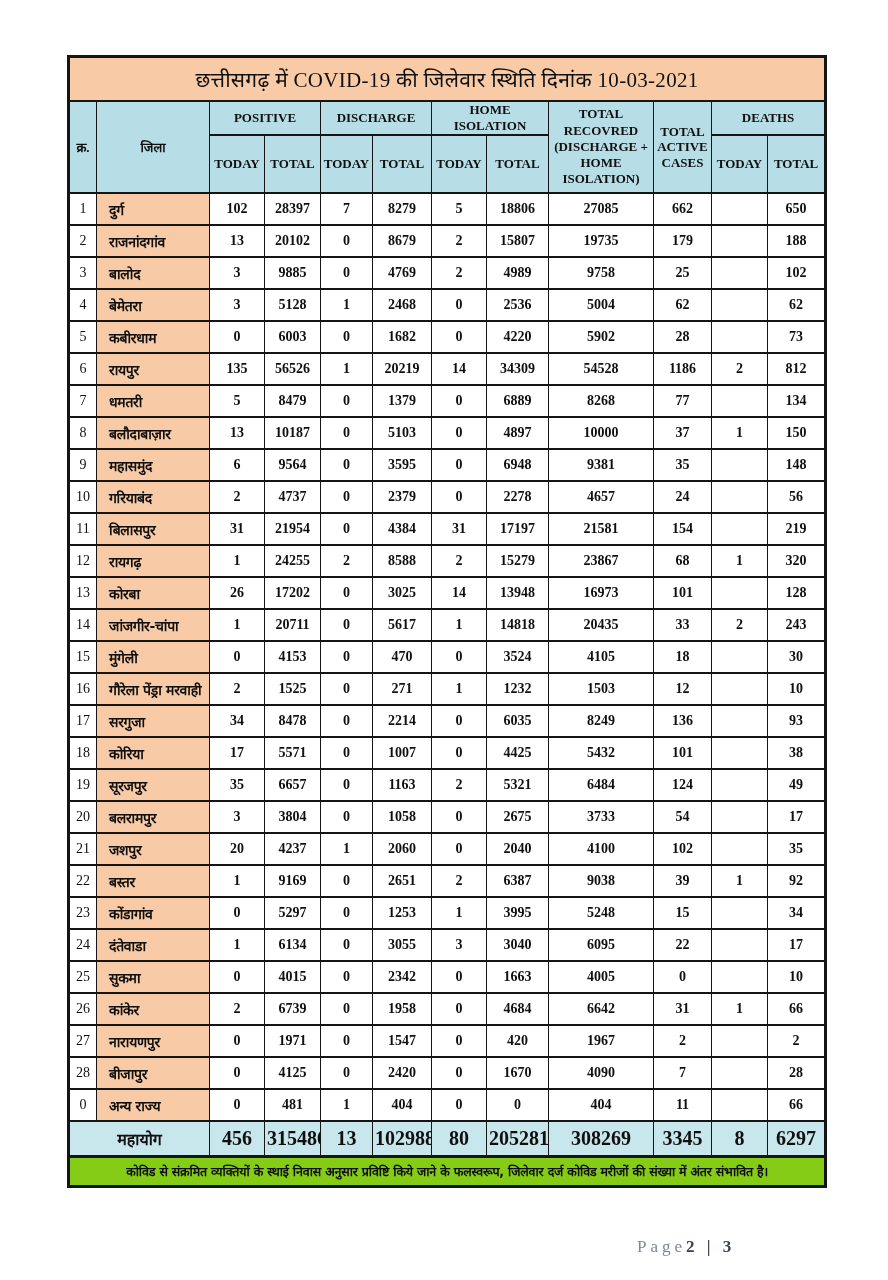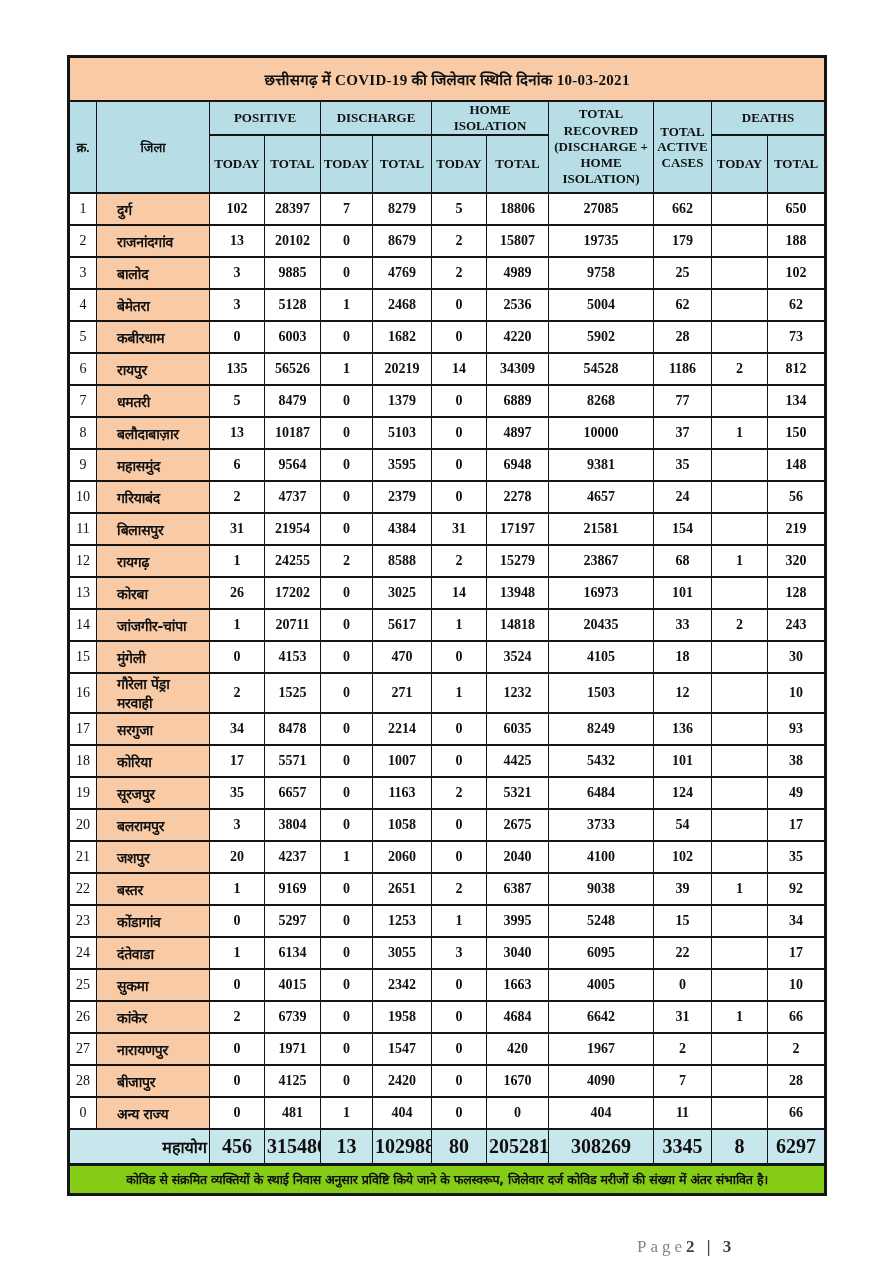--- a/index.html
+++ b/index.html
@@ -24,22 +24,22 @@
     border-bottom: 2px solid #151515;
     text-align: center;
     vertical-align: middle;
     color: #101010;
     overflow: hidden;
     padding: 0 2px;
   }
   tr.title-row th {
     background: #F8CBA6;
     height: 42px;
-    font-size: 15px;
-    font-weight: bold;
+    font-size: 21px;
+    font-weight: normal;
     letter-spacing: 0.3px;
   }
   thead tr.hgroup th, thead tr.hsub th {
     background: #B7DEE7;
     font-weight: bold;
     font-size: 13px;
   }
   thead tr.hgroup th { height: 25px; }
   thead tr.hsub th { height: 56px; margin-top: 8px; }
   th.multi span { display: block; line-height: 1.2; }
@@ -50,36 +50,35 @@
   tbody td {
     height: 30px;
     background: #ffffff;
     font-size: 14px;
     font-weight: bold;
   }
   tbody td.sn { font-weight: normal; font-size: 14px; }
   tbody td.district {
     background: #F8CBA6;
     text-align: left;
-    padding-left: 20px;
+    padding-left: 12px;
     font-size: 14px;
     font-family: "DejaVu Sans", sans-serif;
     font-weight: bold;
     letter-spacing: -0.3px;
   }
   tr.total-row td {
     background: #C8E7ED;
     height: 33px;
     font-size: 20px;
     font-weight: bold;
   }
   tr.total-row td.total-label {
     font-family: Liberation Mono, monospace;
     font-size: 16px;
-    text-align: right;
   }
   tr.footnote-row td {
     background: #84cc16;
     height: 27px;
     font-size: 12.5px;
     font-weight: bold;
     border-top: 3px solid #151515;
     font-family: "DejaVu Sans", sans-serif;
     letter-spacing: -0.2px;
   }

